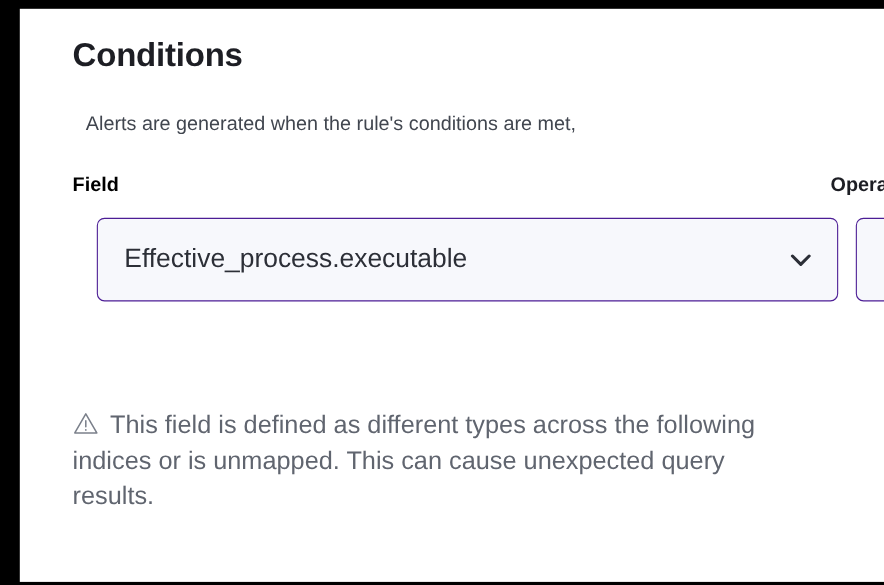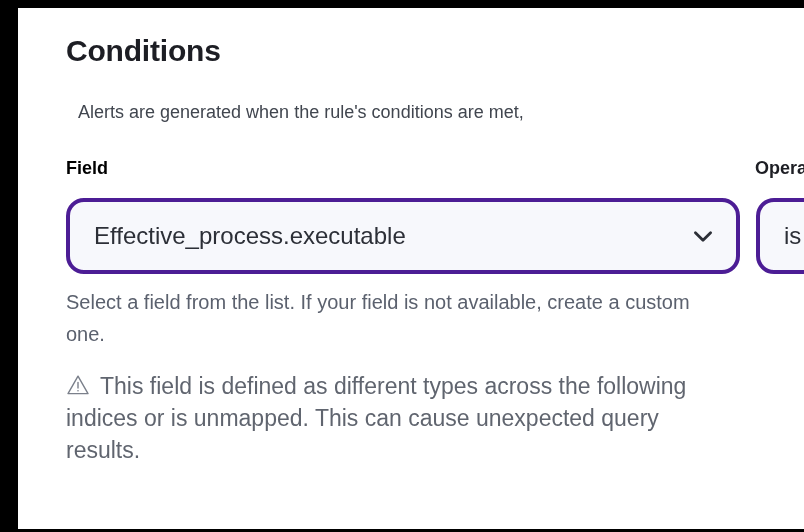--- a/index.html
+++ b/index.html
@@ -87,24 +87,25 @@
     top: 150px;
     font-size: 18px;
     font-weight: bold;
     color: #1d1e24;
     white-space: nowrap;
   }
 
   .select-box {
     position: absolute;
     background: #f7f8fc;
-    border: 4px solid #4c1d95;
-    border-radius: 18px;
+    border: 1px solid #4c1d95;
+    border-radius: 7px;
     box-sizing: border-box;
     cursor: pointer;
+    margin-left: 22px;
   }
 
   #field-select {
     left: 48px;
     top: 190px;
     width: 674px;
     height: 76px;
   }
 
   #operator-select {
@@ -184,21 +185,20 @@
             <polyline points="5,9 12,16 19,9"></polyline>
           </svg>
         </span>
       </div>
 
       <div class="select-box" id="operator-select">
         <span class="select-value">is</span>
 
       </div>
 
-      <div class="help-text">Select a field from the list. If your field is not available, create a custom one.</div>
 
       <div class="warning-block"><span class="warn-icon"><svg viewBox="0 0 24 24" width="24" height="24" fill="none" stroke="#7b808b" stroke-width="1.4" stroke-linecap="round" stroke-linejoin="round">
               <path d="M12 3.2 L22 20.6 L2 20.6 Z"></path>
               <line x1="12" y1="9.5" x2="12" y2="15"></line>
               <circle cx="12" cy="17.8" r="0.8" fill="#7b808b" stroke="none"></circle>
             </svg></span><span>This field is defined as different types across the following indices or is unmapped. This can cause unexpected query results.</span></div>
 
     </div>
   </div>
 </div>

